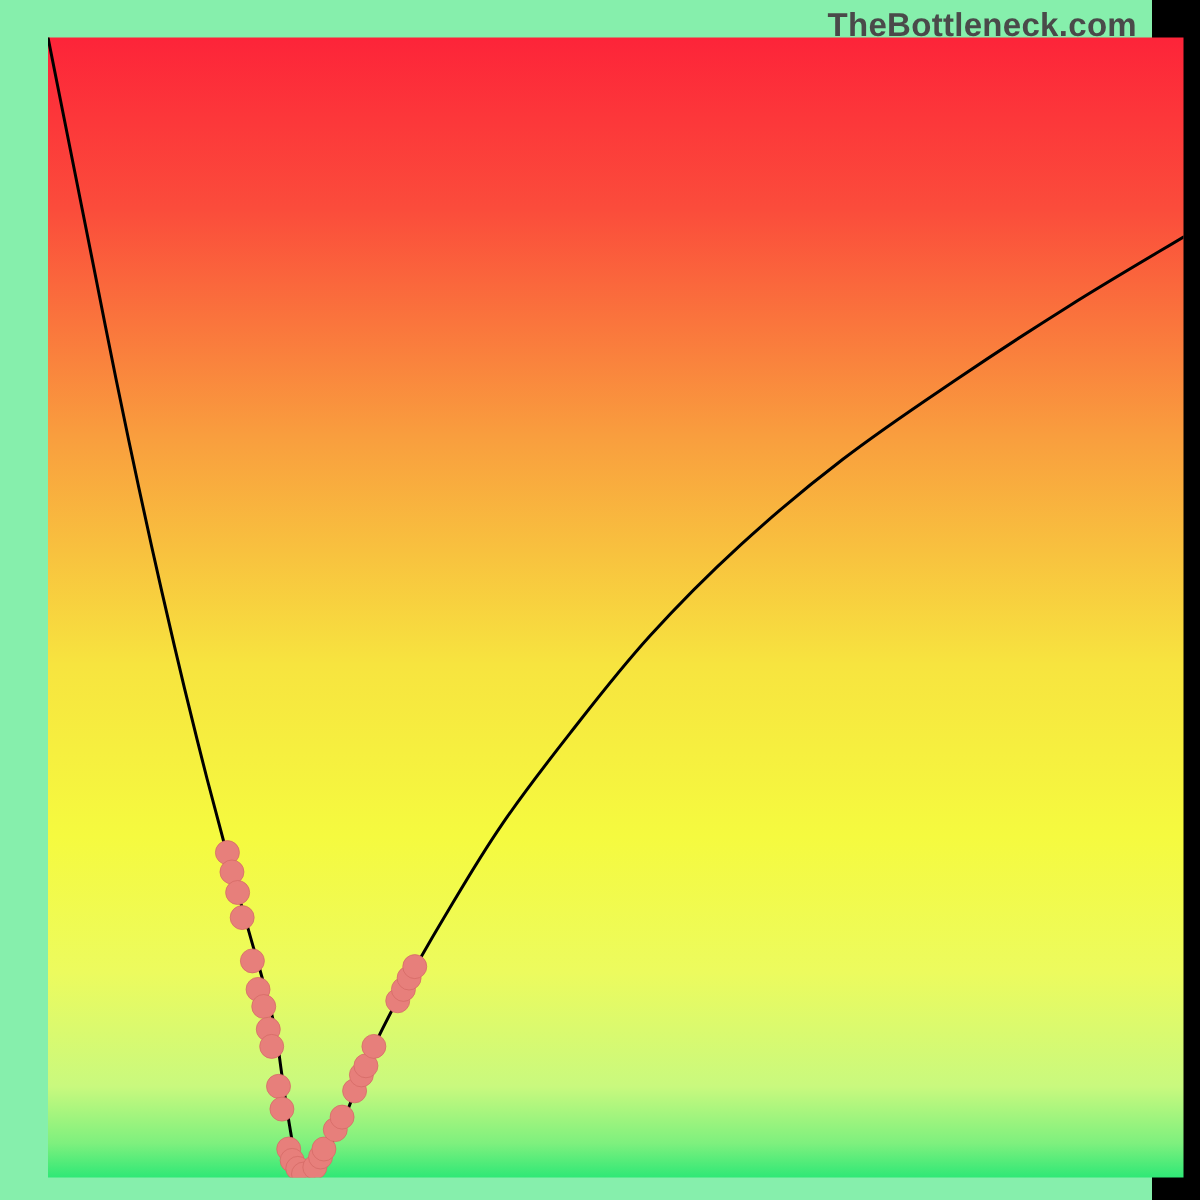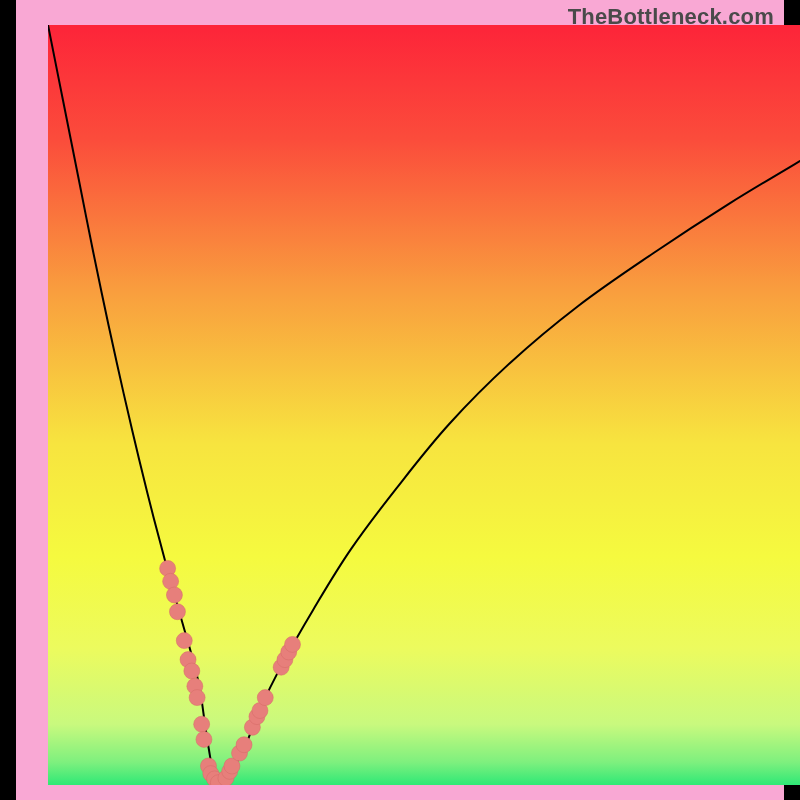--- a/index.html
+++ b/index.html
@@ -6,25 +6,25 @@
     margin: 0;
     padding: 0;
     width: 800px;
     height: 800px;
     overflow: hidden;
     background: #000;
     font-family: Arial, Helvetica, sans-serif;
   }
   .frame {
     position: absolute;
-    left: 16px;
+    left: 0;
     top: 0;
     width: 768px;
     height: 800px;
-    background: #f9a8d4;
+    background: #86efac;
   }
   .plot {
     position: absolute;
     box-sizing: border-box;
   }
   .gradient {
     position: absolute;
     left: 0; top: 0; right: 0; bottom: 0;
   }
   .watermark {

